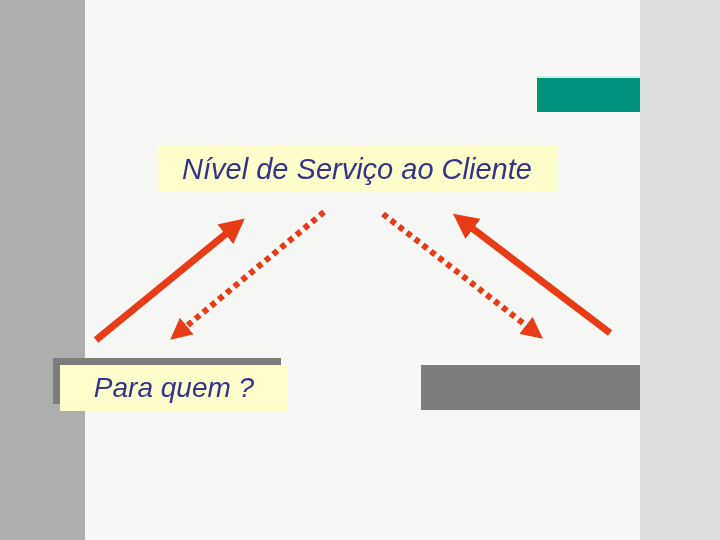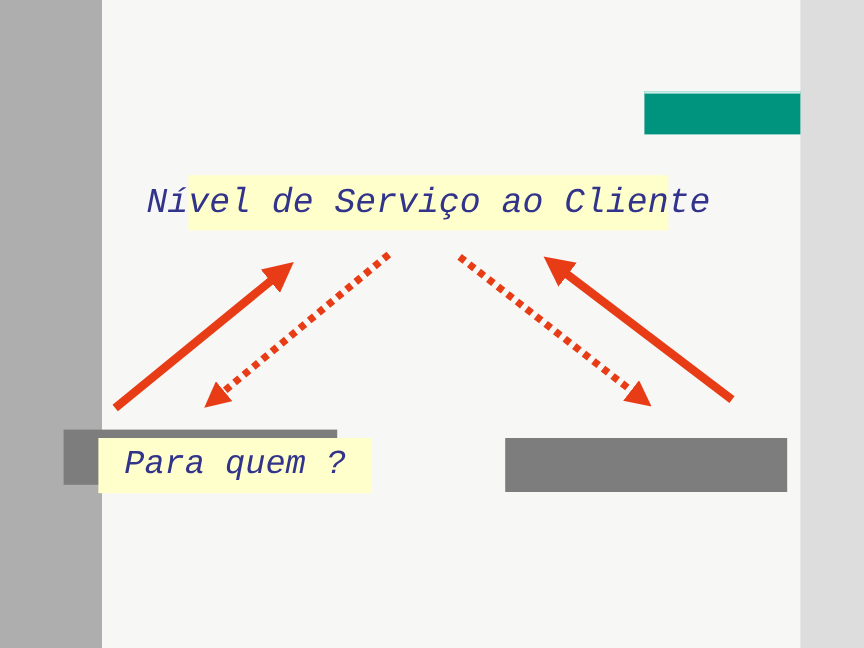--- a/index.html
+++ b/index.html
@@ -11,22 +11,21 @@
     --box-yellow:#ffffcc;
     --text-navy:#32338a;
     --accent-red:#e73c16;
   }
   html,body{margin:0;padding:0;background:#ddd;}
   .slide{
     position:relative;
     width:640px;height:540px;
     background:var(--bg);
     overflow:hidden;
-    font-family:Liberation Mono, monospace;
-    padding-left:27px;
+    font-family:Liberation Sans, sans-serif;
   }
   .left-bar{
     position:absolute;left:0;top:0;width:85px;height:540px;
     background:var(--bar-gray);
   }
   .teal-bar{
     position:absolute;left:537px;top:76px;width:156px;height:36px;
     background:var(--teal);
     border-top:2px solid var(--teal-edge);
     box-sizing:border-box;
@@ -55,21 +54,21 @@
   .arrows .solid{stroke-width:7;}
   .arrows .dotted{stroke-width:6;stroke-dasharray:5.5 4.6;}
   .ah{fill:var(--accent-red);}
   .box-shadow-rect{
     position:absolute;
     background:var(--shadow-gray);
   }
   .label-box{
     position:absolute;
     background:var(--box-yellow);
-    display:flex;align-items:center;justify-content:center;margin-left:22px;
+    display:flex;align-items:center;justify-content:center;
   }
   .label-box span{
     font-style:italic;
     font-size:28px;
     color:var(--text-navy);
     white-space:nowrap;
     line-height:1;
   }
   .shadow-left{left:53px;top:358px;width:228px;height:46px;}
   .box-left{left:60px;top:365px;width:228px;height:46px;}

